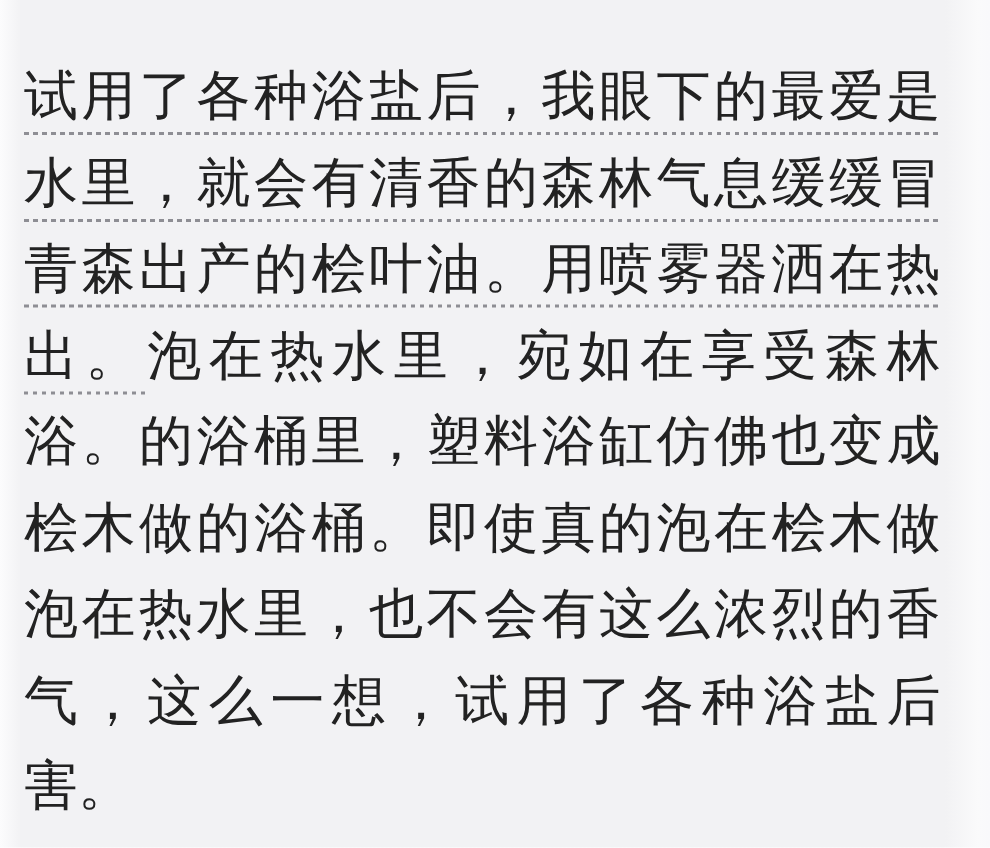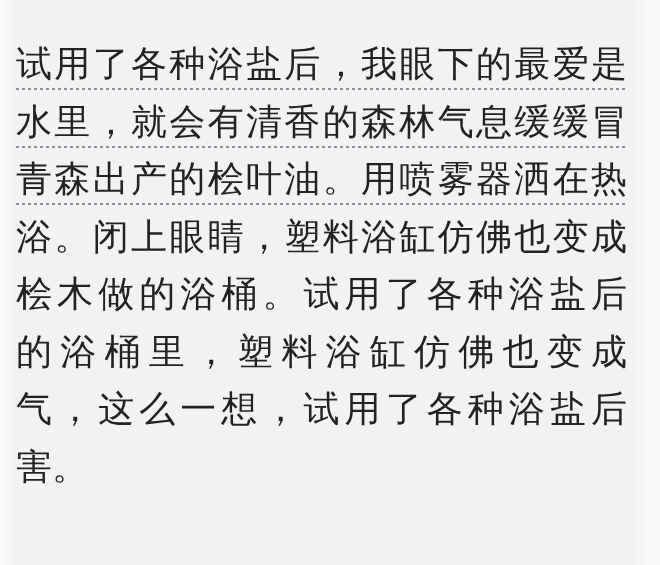--- a/index.html
+++ b/index.html
@@ -46,18 +46,19 @@
       left bottom / 100% 2px no-repeat;
   }
 </style>
 </head>
 <body>
 
 <div class="article">
     <div class="line justify"><span class="seg underlined">试用了各种浴盐后，我眼下的最爱是</span></div>
     <div class="line justify"><span class="seg underlined">水里，就会有清香的森林气息缓缓冒</span></div>
     <div class="line justify"><span class="seg underlined">青森出产的桧叶油。用喷雾器洒在热</span></div>
-    <div class="line justify"><span class="seg">浴。闭上眼睛，塑料浴缸仿佛也变成</span></div>
-    <div class="line justify"><span class="seg">桧木做的浴桶。试用了各种浴盐后</span></div>
-    <div class="line justify"><span class="seg">的浴桶里，塑料浴缸仿佛也变成</span></div>
+    <div class="line justify"><span class="seg underlined">出。</span><span class="seg">泡在热水里，宛如在享受森林</span></div>
+    <div class="line justify"><span class="seg">浴。的浴桶里，塑料浴缸仿佛也变成</span></div>
+    <div class="line justify"><span class="seg">桧木做的浴桶。即使真的泡在桧木做</span></div>
+    <div class="line justify"><span class="seg">泡在热水里，也不会有这么浓烈的香</span></div>
     <div class="line justify"><span class="seg">气，这么一想，试用了各种浴盐后</span></div>
     <div class="line no-justify"><span class="seg">害。</span></div>
   </div>
 
 </body></html>

